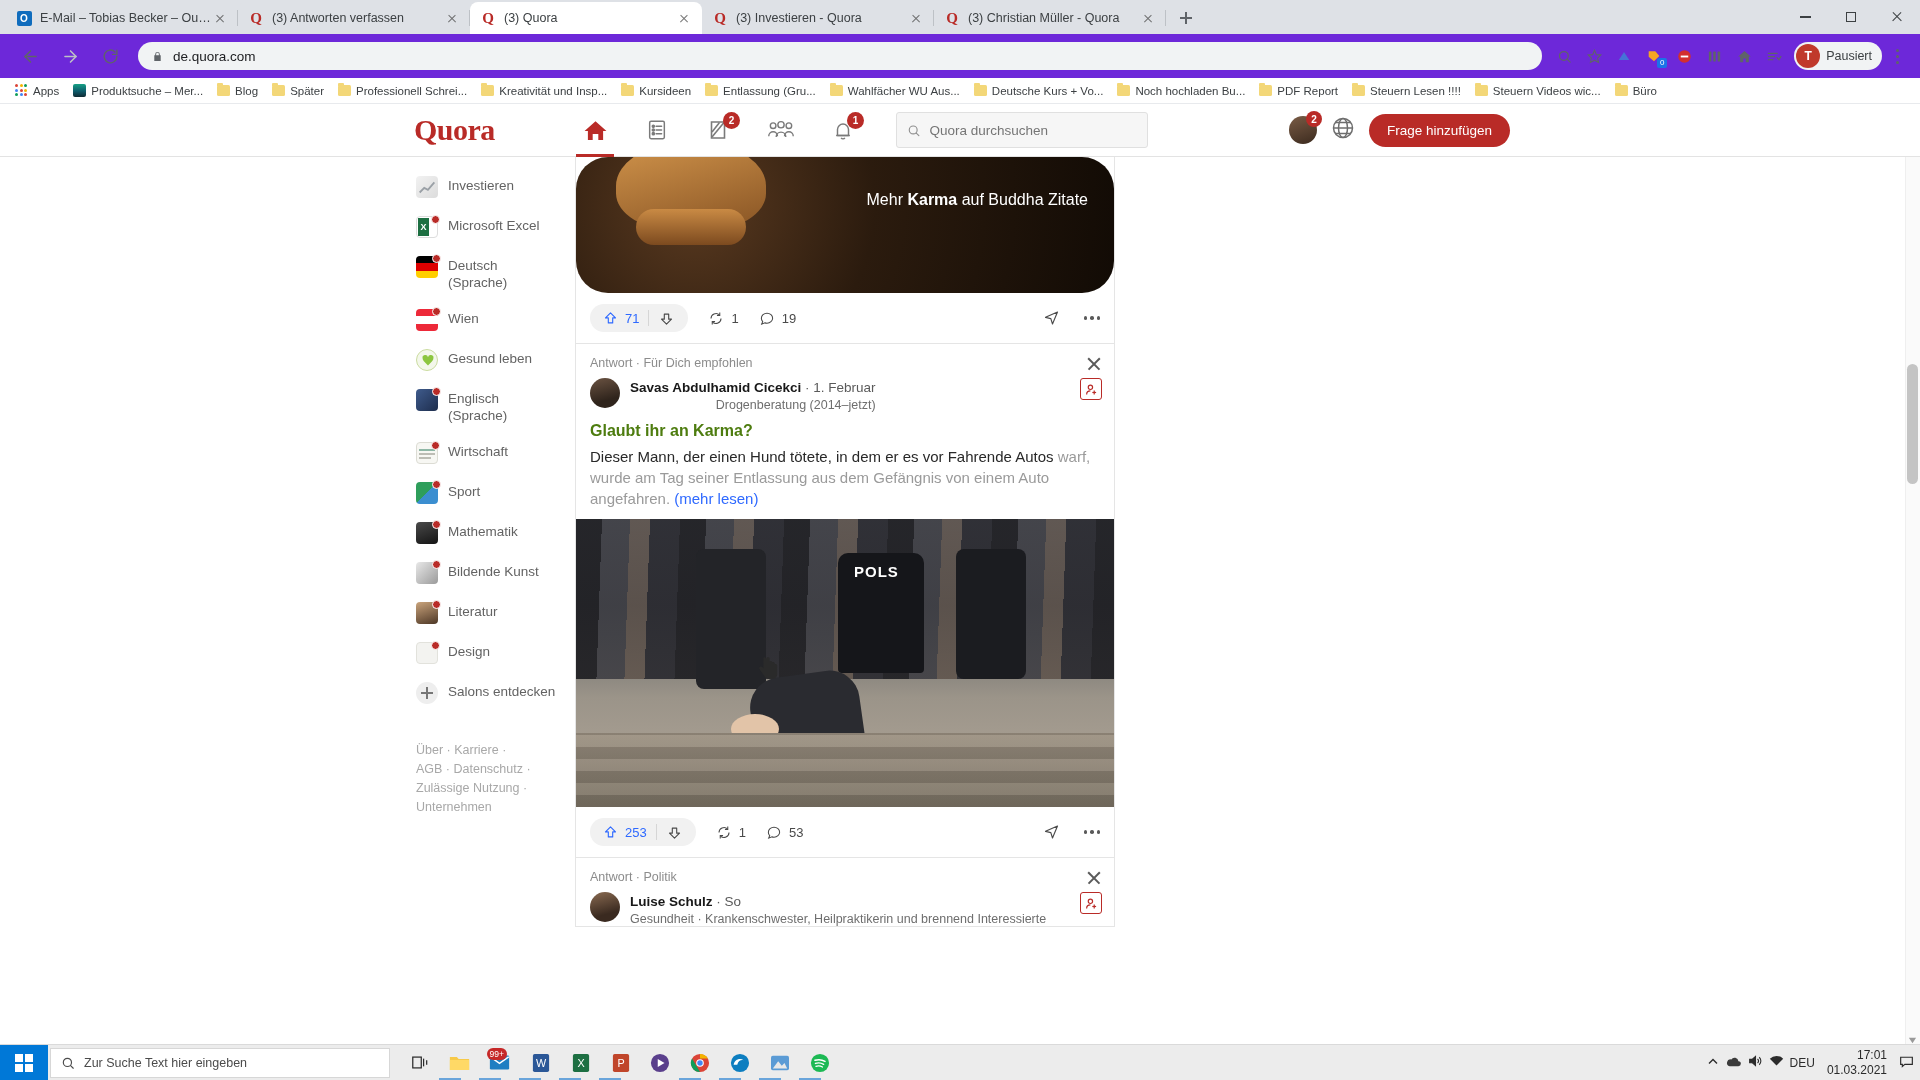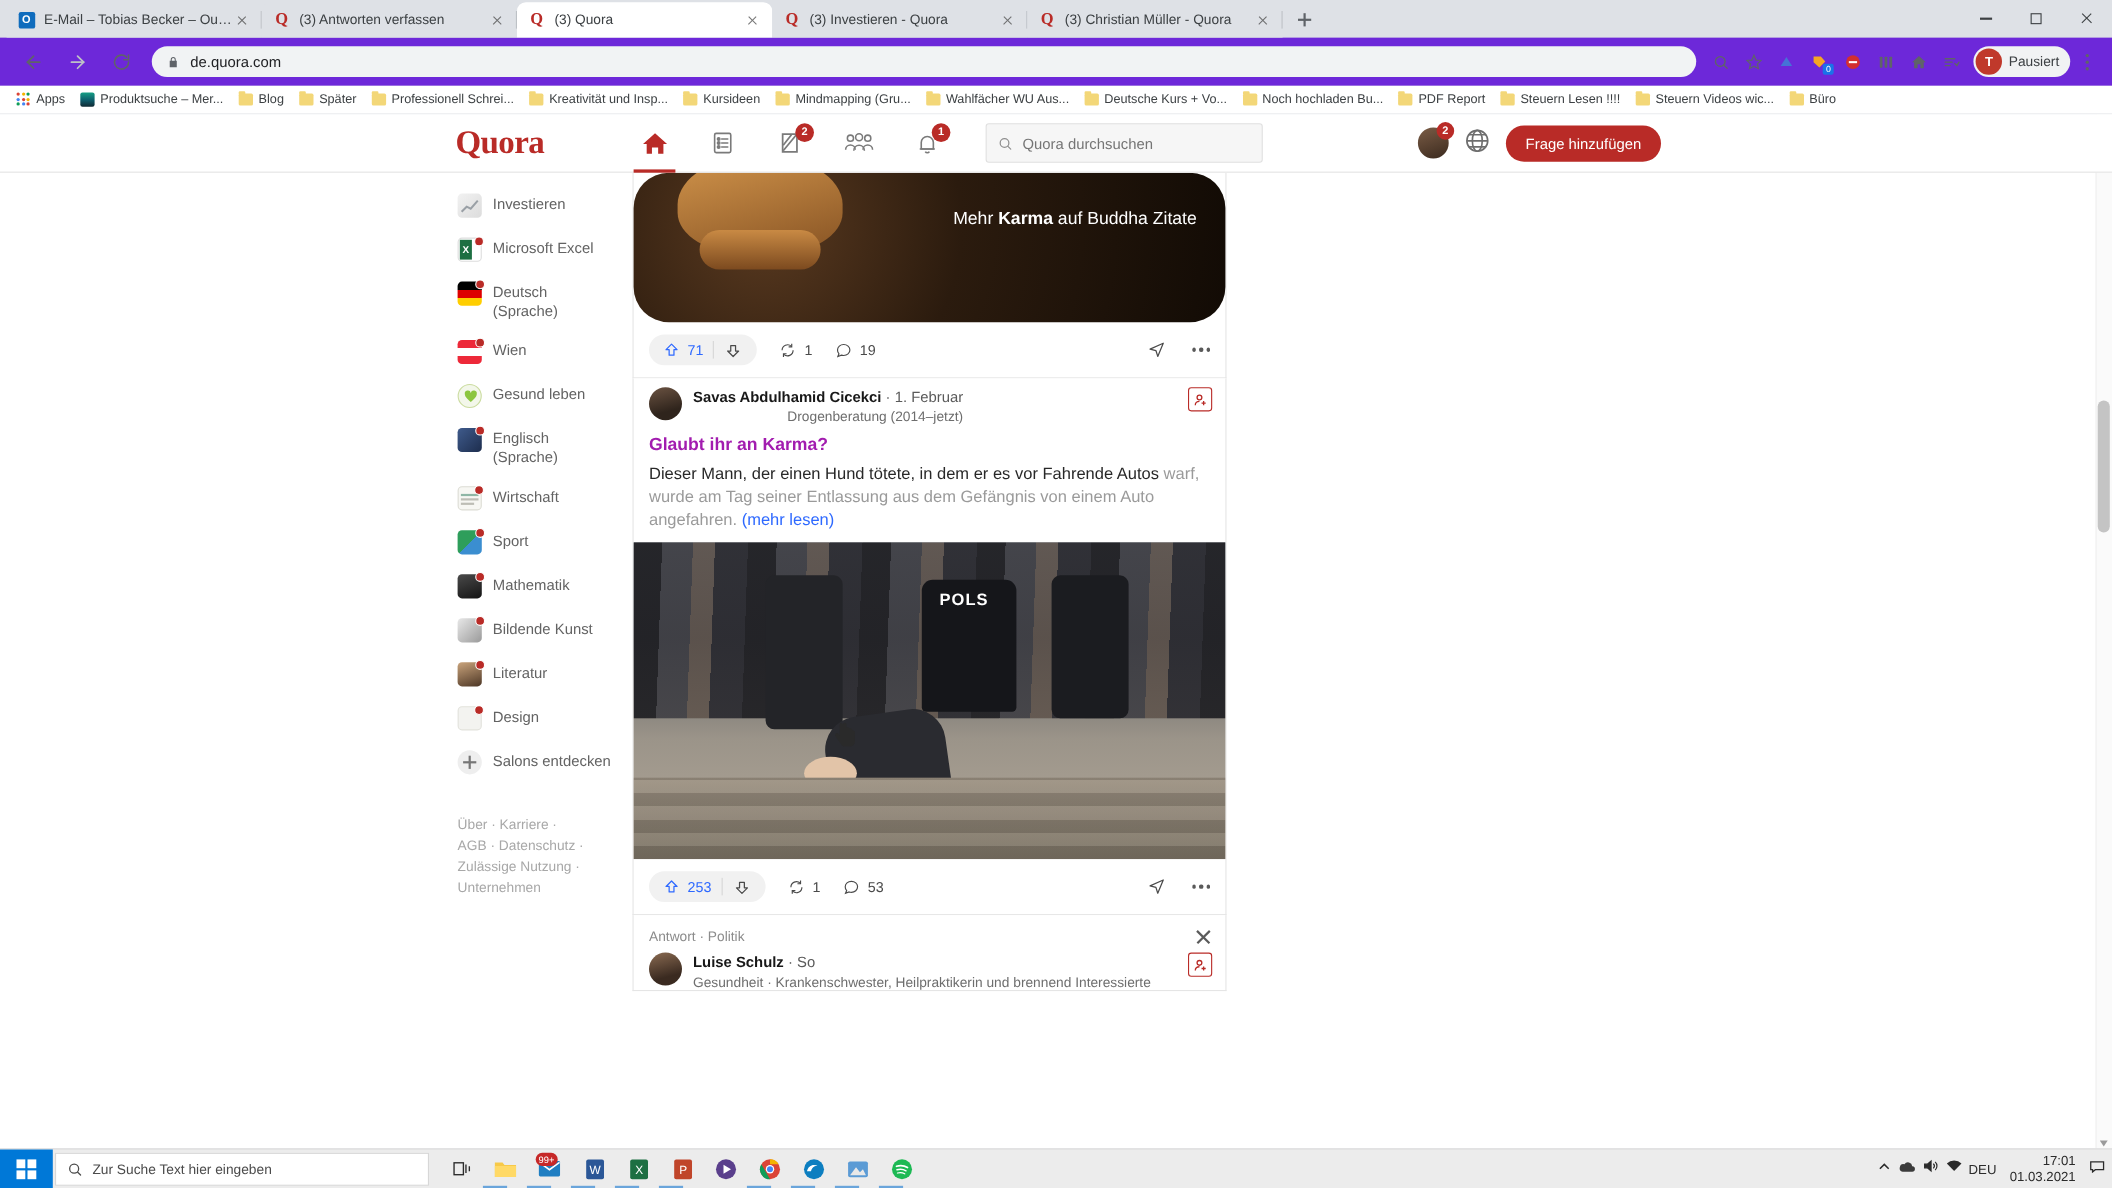--- a/index.html
+++ b/index.html
@@ -136,21 +136,21 @@
   .author { display:flex; gap:10px; padding:8px 14px 0; position:relative; }
   .avatar { width:30px; height:30px; border-radius:50%; flex:0 0 30px; }
   .av-savas { background:linear-gradient(165deg,#6b5342 0%,#2f241c 70%); }
   .av-luise { background:linear-gradient(165deg,#8a6b52 0%,#3a2a20 70%); }
   .aname { font-size:13.5px; color:#181818; font-weight:bold; }
   .aname .date { font-weight:normal; color:#5a5a5a; }
   .acred { font-size:12.5px; color:#6e6e6e; margin-top:2px;text-align:right; }
   .followbtn { position:absolute; right:12px; top:8px; width:22px; height:22px; border:1.5px solid #b92b27;
                border-radius:3px; color:#b92b27; font-size:11px; display:flex; align-items:center; justify-content:center;
                font-weight:bold; }
-  .qtitle { font-size:16px; font-weight:bold; color:#a21caf; padding:10px 14px 0; }
+  .qtitle { font-size:16px; font-weight:bold; color:#4d7c0f; padding:10px 14px 0; }
   .qtext { font-size:15px; color:#282828; padding:6px 14px 0; line-height:21px; }
   .qtext .more { color:#2e69ff; }
   .qtext .faded { color:#9a9a9a; }
   .media { margin:10px 0 0; height:288px; position:relative; overflow:hidden; background:#2a2a2a; }
   .media.top { margin-top:0; }
 
   .actions { display:flex; align-items:center; padding:11px 14px; gap:0; }
   .voteg { display:flex; align-items:center; background:#f1f1f1; border-radius:15px; height:28px; padding:0 4px; }
   .upv { display:flex; align-items:center; gap:7px; padding:0 9px; color:#2e69ff; font-size:13px; }
   .vdiv { width:1px; height:16px; background:#d6d6d6; }
@@ -361,21 +361,21 @@
     <div class="bm">
         <span class="fld"></span>
         <span>Kreativität und Insp...</span>
       </div>
     <div class="bm">
         <span class="fld"></span>
         <span>Kursideen</span>
       </div>
     <div class="bm">
         <span class="fld"></span>
-        <span>Mindmapping  (Gru...</span>
+        <span>Entlassung  (Gru...</span>
       </div>
     <div class="bm">
         <span class="fld"></span>
         <span>Wahlfächer WU Aus...</span>
       </div>
     <div class="bm">
         <span class="fld"></span>
         <span>Deutsche Kurs + Vo...</span>
       </div>
     <div class="bm">
@@ -615,20 +615,24 @@
             </div>
             <div class="dots">
                 <i></i>
                 <i></i>
                 <i></i>
               </div>
           </div>
         </div>
 
         <div class="card">
+          <div class="cardhead">
+            <span class="ctype">Antwort · Für Dich empfohlen</span>
+            <span class="xclose"></span>
+          </div>
           <div class="author">
             <span class="avatar av-savas"></span>
             <span>
               <span class="aname"><span>Savas Abdulhamid Cicekci</span><span class="date"> · <span>1. Februar</span></span></span>
               <div class="acred">Drogenberatung (2014–jetzt)</div>
             </span>
             <span class="followbtn">
               <svg width="13" height="13" viewBox="0 0 24 24" fill="none" stroke="currentColor" stroke-width="2.2">
                   <circle cx="10" cy="8" r="4"></circle>
                   <path d="M3 21c0-4 3.2-6.5 7-6.5"></path>

